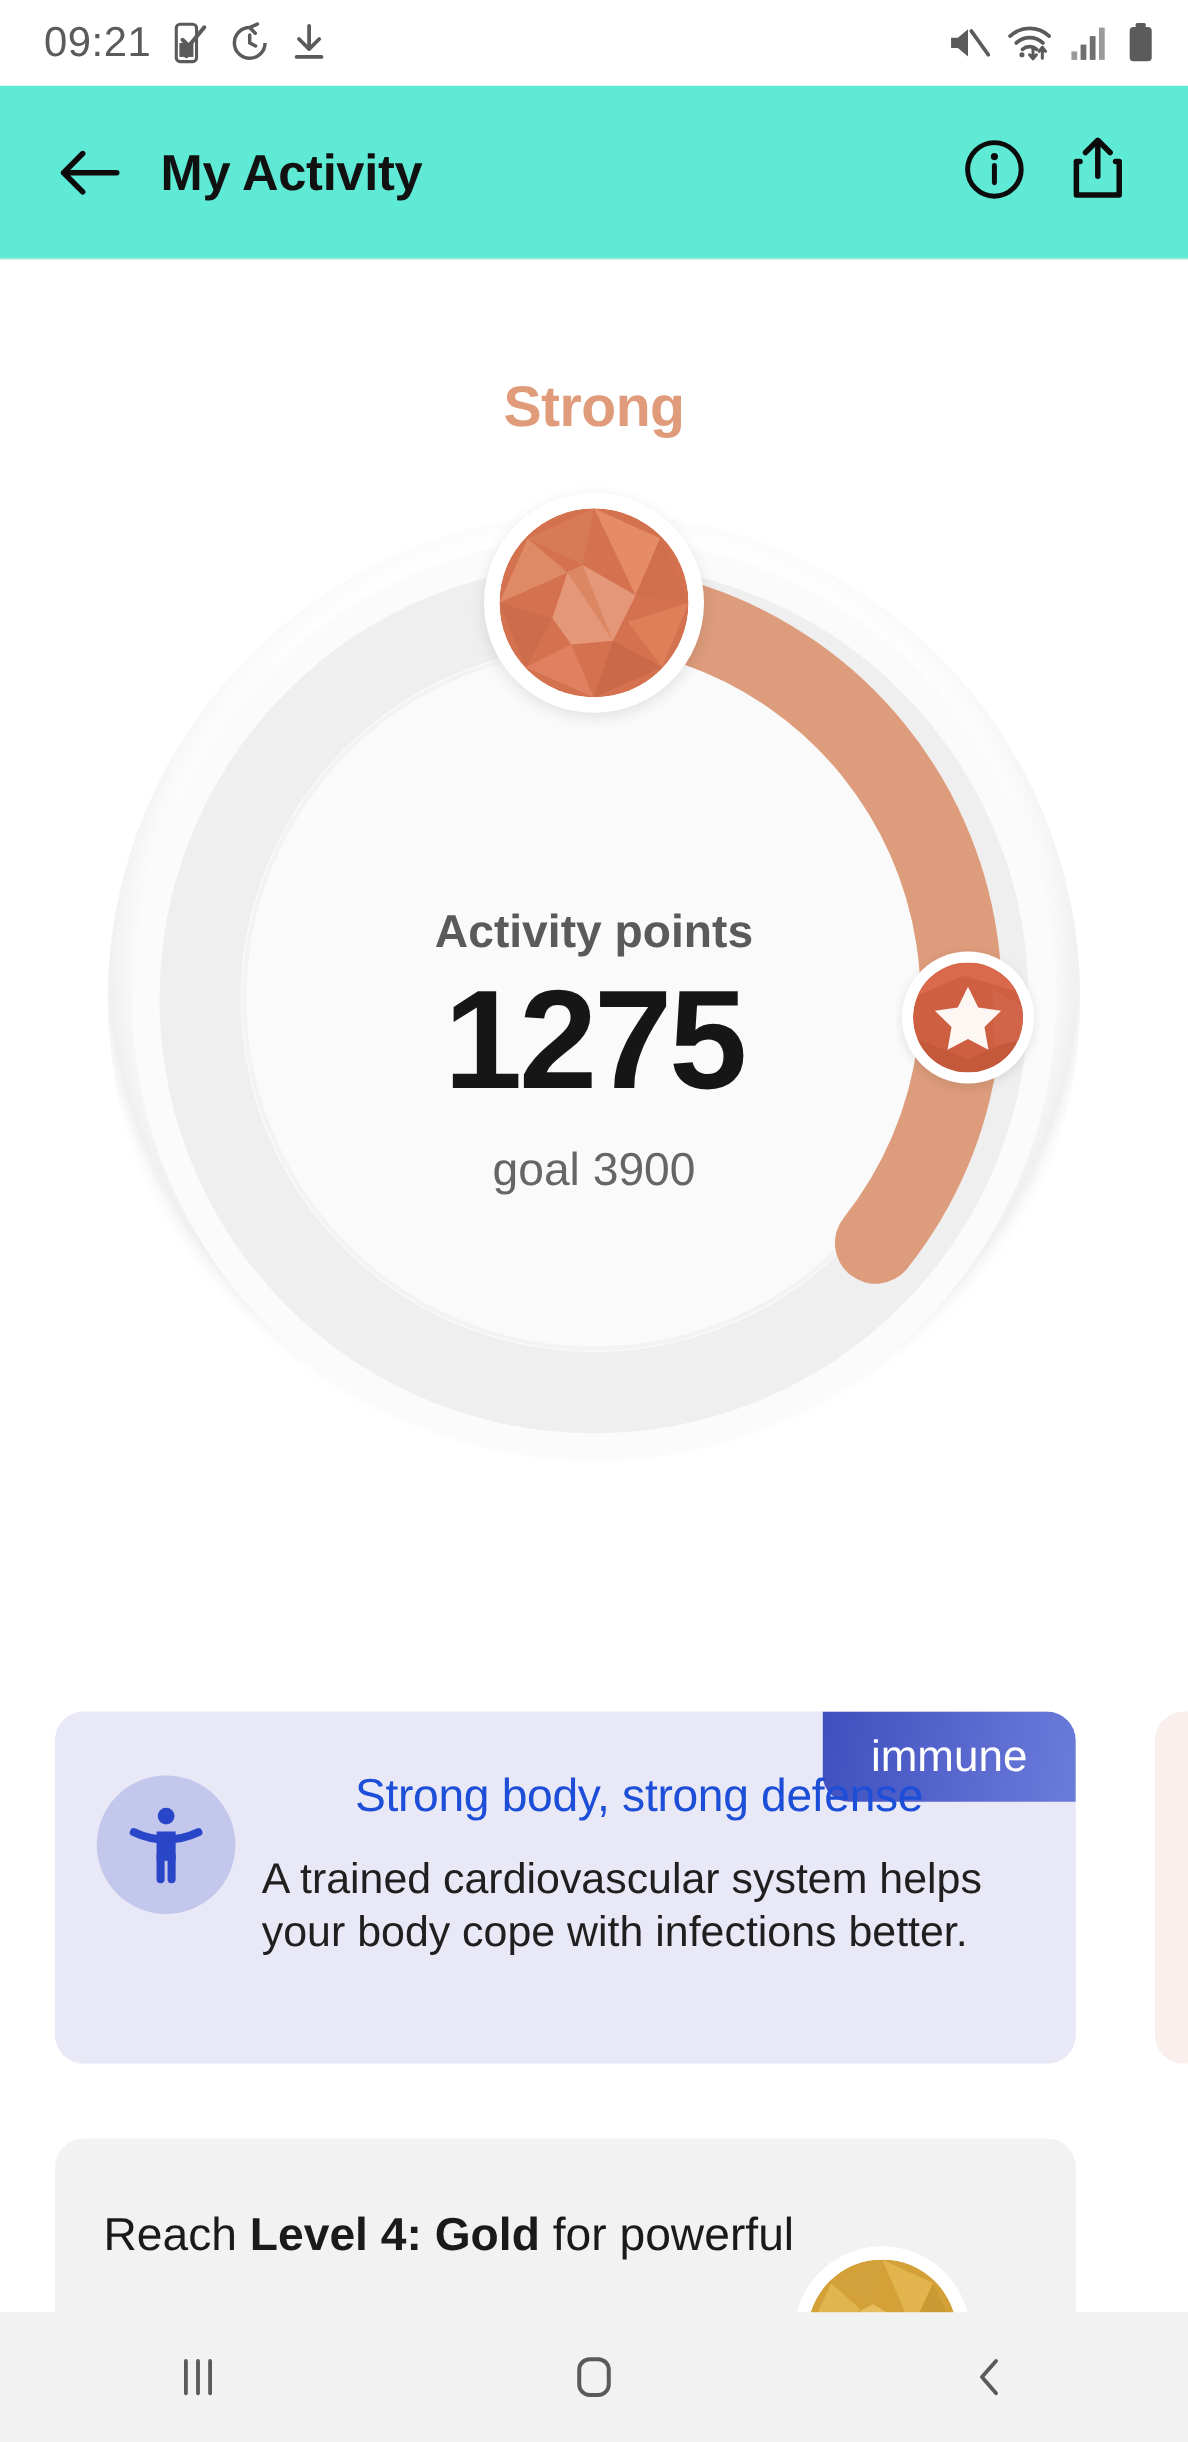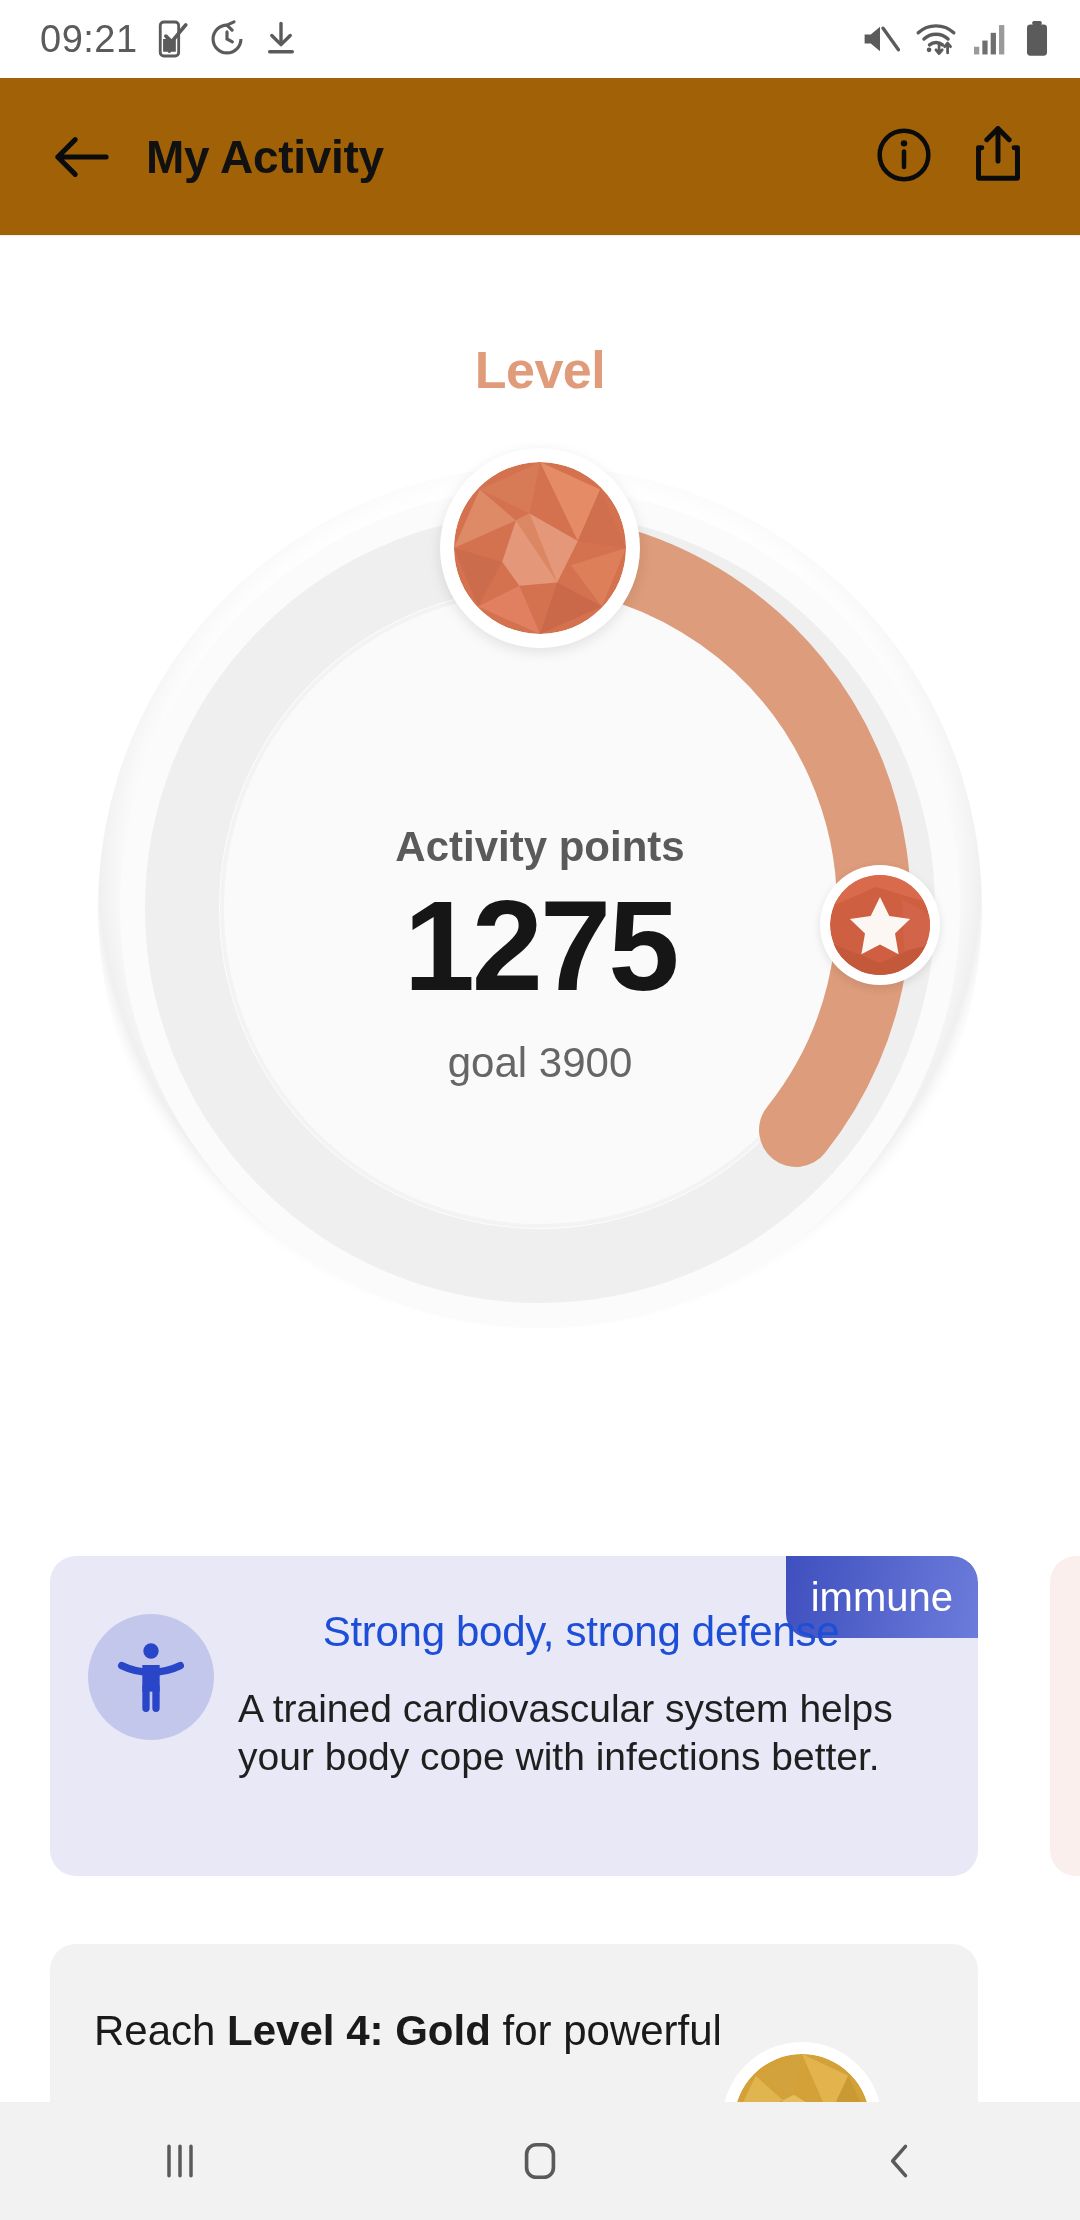--- a/index.html
+++ b/index.html
@@ -18,21 +18,21 @@
     padding: 0 30px 0 40px;
   }
   .sb-left { display: flex; align-items: center; gap: 18px; }
   .sb-time { font-size: 38px; color: #5b5b5b; letter-spacing: 0.5px; font-weight: 400; }
   .sb-right { display: flex; align-items: center; gap: 14px; }
   .sb-ico { display: block; }
 
   
   .appbar {
     position: absolute; top: 78px; left: 0; width: 1080px; height: 158px;
-    display: flex; align-items: center; background: #a16207;
+    display: flex; align-items: center; background: #5eead4;
     border-bottom: 1px solid #ededed;
   }
   .back-btn { width: 110px; display: flex; align-items: center; justify-content: center; margin-left: 26px; }
   .appbar-title {
     font-size: 46px; font-weight: 700; color: #111111; margin-left: 10px;
     letter-spacing: -0.3px;
   }
   .appbar-actions { margin-left: auto; display: flex; align-items: center; gap: 40px; margin-right: 56px; }
 
   
@@ -81,21 +81,21 @@
   .card-immune {
     position: absolute; left: 50px; top: 0; width: 928px; height: 320px;
     background: #e8e8f7; border-radius: 26px; overflow: hidden;
   }
   .card-peek {
     position: absolute; left: 1050px; top: 0; width: 200px; height: 320px;
     background: #faefec; border-radius: 26px;
   }
   .badge-immune {
     position: absolute; right: 0; top: 0; height: 82px;
-    padding: 0 25px; display: flex; align-items: center; justify-content: center;
+    padding: 0 44px; display: flex; align-items: center; justify-content: center;
     background: linear-gradient(100deg, #3f4fbe 0%, #6c7cdb 100%);
     color: #ffffff; font-size: 40px; font-weight: 400;
     border-bottom-left-radius: 24px; border-top-right-radius: 26px;
   }
   .card-body { position: absolute; left: 0; top: 0; display: flex; padding: 52px 40px 0 38px; }
   .acc-circle {
     width: 126px; height: 126px; min-width: 126px; border-radius: 50%;
     background: #c4c7ec; display: flex; align-items: center; justify-content: center;
     margin-right: 24px; margin-top: 6px;
   }
@@ -197,21 +197,21 @@
       <div>
         <svg width="52" height="58" viewBox="0 0 24 28">
           <path d="M12 1.5 L12 17" stroke="#0b0b0b" stroke-width="2.4" stroke-linecap="round"></path>
           <path d="M6.6 6.6 L12 1.2 L17.4 6.6" fill="none" stroke="#0b0b0b" stroke-width="2.4" stroke-linecap="round" stroke-linejoin="round"></path>
           <path d="M4.2 10.5 L2.6 10.5 L2.6 25.2 L21.4 25.2 L21.4 10.5 L19.8 10.5" fill="none" stroke="#0b0b0b" stroke-width="2.4" stroke-linecap="round" stroke-linejoin="round"></path>
         </svg>
       </div>
     </div>
   </div>
 
-  <div class="level-label">Level</div>
+  <div class="level-label">Strong</div>
 
   <div class="ring-wrap">
     <svg class="ring-svg" width="960" height="1050" viewBox="0 0 960 1050">
       <defs>
         <radialGradient id="outerShade" cx="50%" cy="46%" r="52%">
           <stop offset="82%" stop-color="#ffffff" stop-opacity="0"></stop>
           <stop offset="96%" stop-color="#e3e3e3" stop-opacity="0.55"></stop>
           <stop offset="100%" stop-color="#ffffff" stop-opacity="0"></stop>
         </radialGradient>
         <linearGradient id="gemGrad" x1="0" y1="0" x2="1" y2="1">

